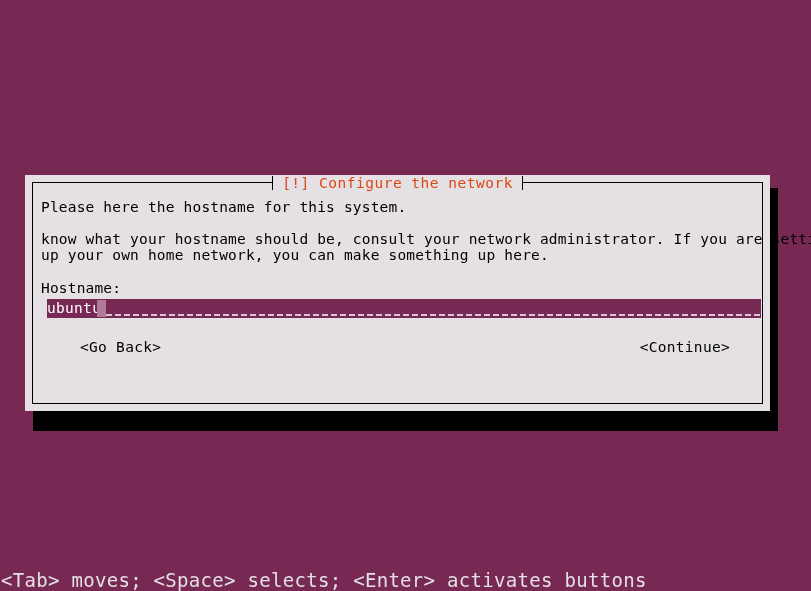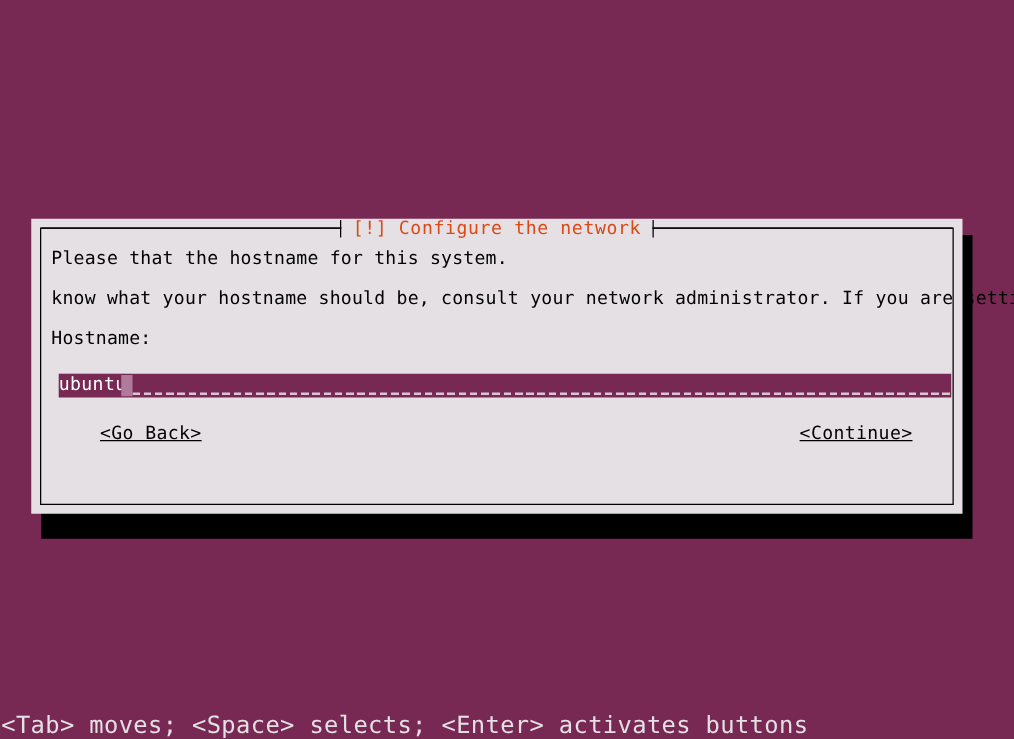--- a/index.html
+++ b/index.html
@@ -182,21 +182,20 @@
     position: absolute;
     color: #000000;
     font-size: 14.5px;
     line-height: 20px;
     letter-spacing: 0.3px;
     white-space: pre;
     background: transparent;
     border: none;
     padding: 0;
     font-family: inherit;
-    text-decoration: underline;
   }
   .btn-back { left: 39px; }
   .btn-continue { right: 24px; }
 
   
   .statusbar {
     position: absolute;
     left: 0;
     bottom: 2px;
     width: 100%;
@@ -219,23 +218,24 @@
   <div class="dialog-inner">
 
     <div class="title-row">
       <span class="title-rule left"></span>
       <span class="title-text">[!] Configure the network</span>
       <span class="title-rule right"></span>
     </div>
 
     <div class="body">
 
-      <p class="para intro">Please that the hostname for this system.</p>
+      <p class="para intro">Please here the hostname for this system.</p>
 
       <p class="para">know what your hostname should be, consult your network administrator. If you are setting</p>
+      <p class="para">up your own home network, you can make something up here.</p>
 
       <p class="para label-hostname">Hostname:</p>
 
       <div class="field-wrap">
         <span class="field-fill mask-left"></span>
         <span class="field-value">ubuntu</span>
         <span class="field-cursor"></span>
       </div>
 
       <div class="buttons">

